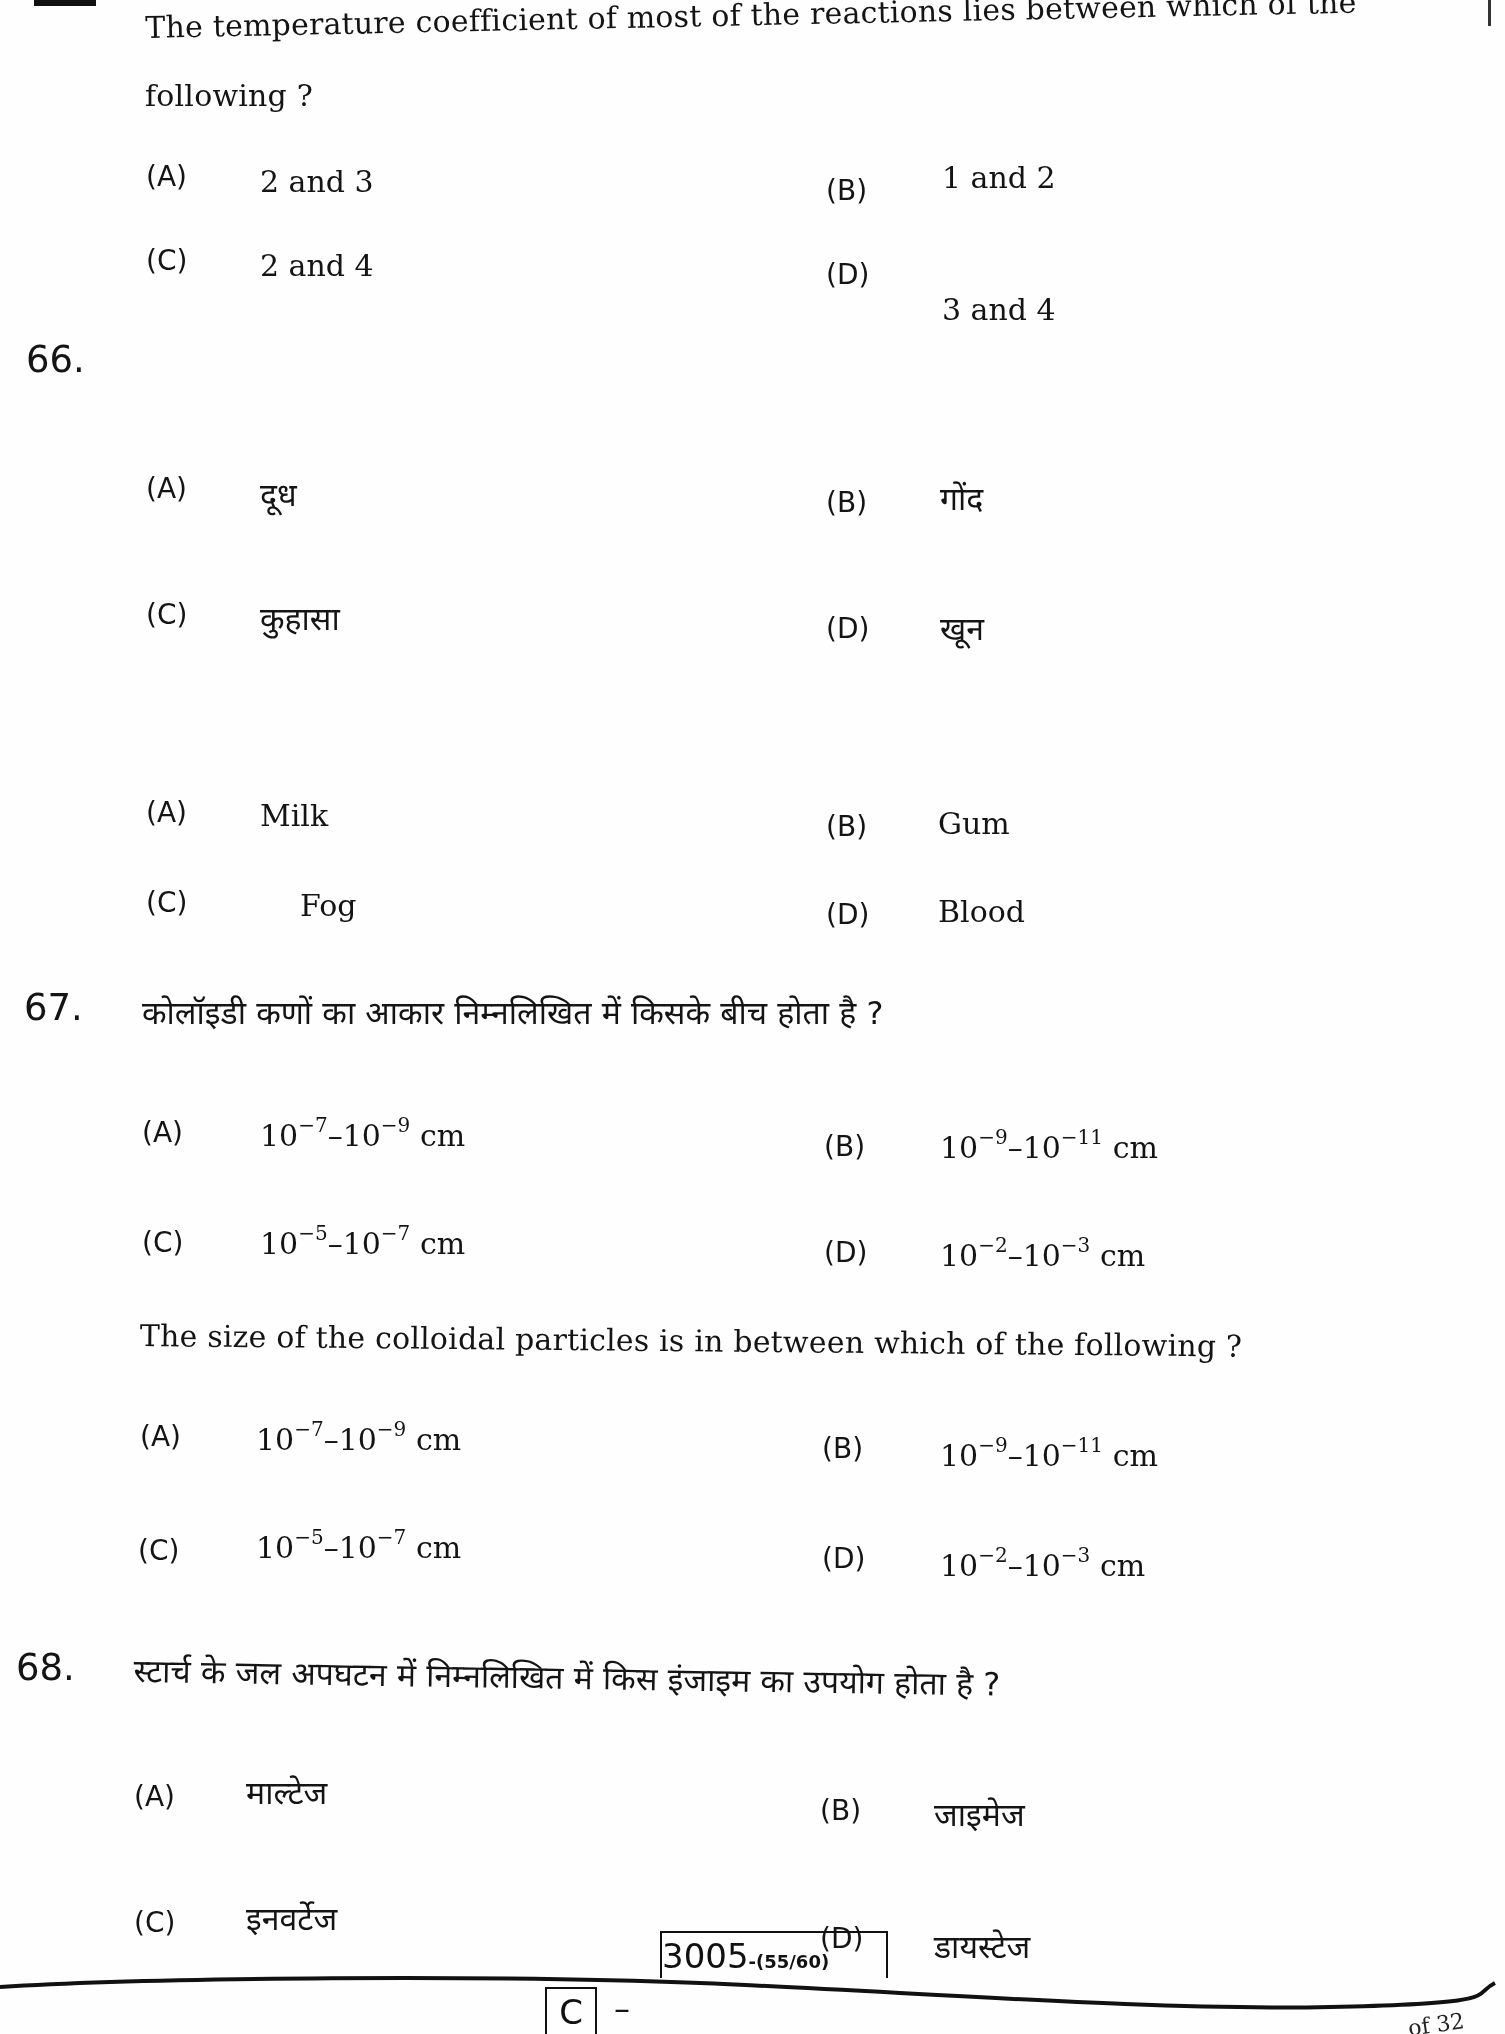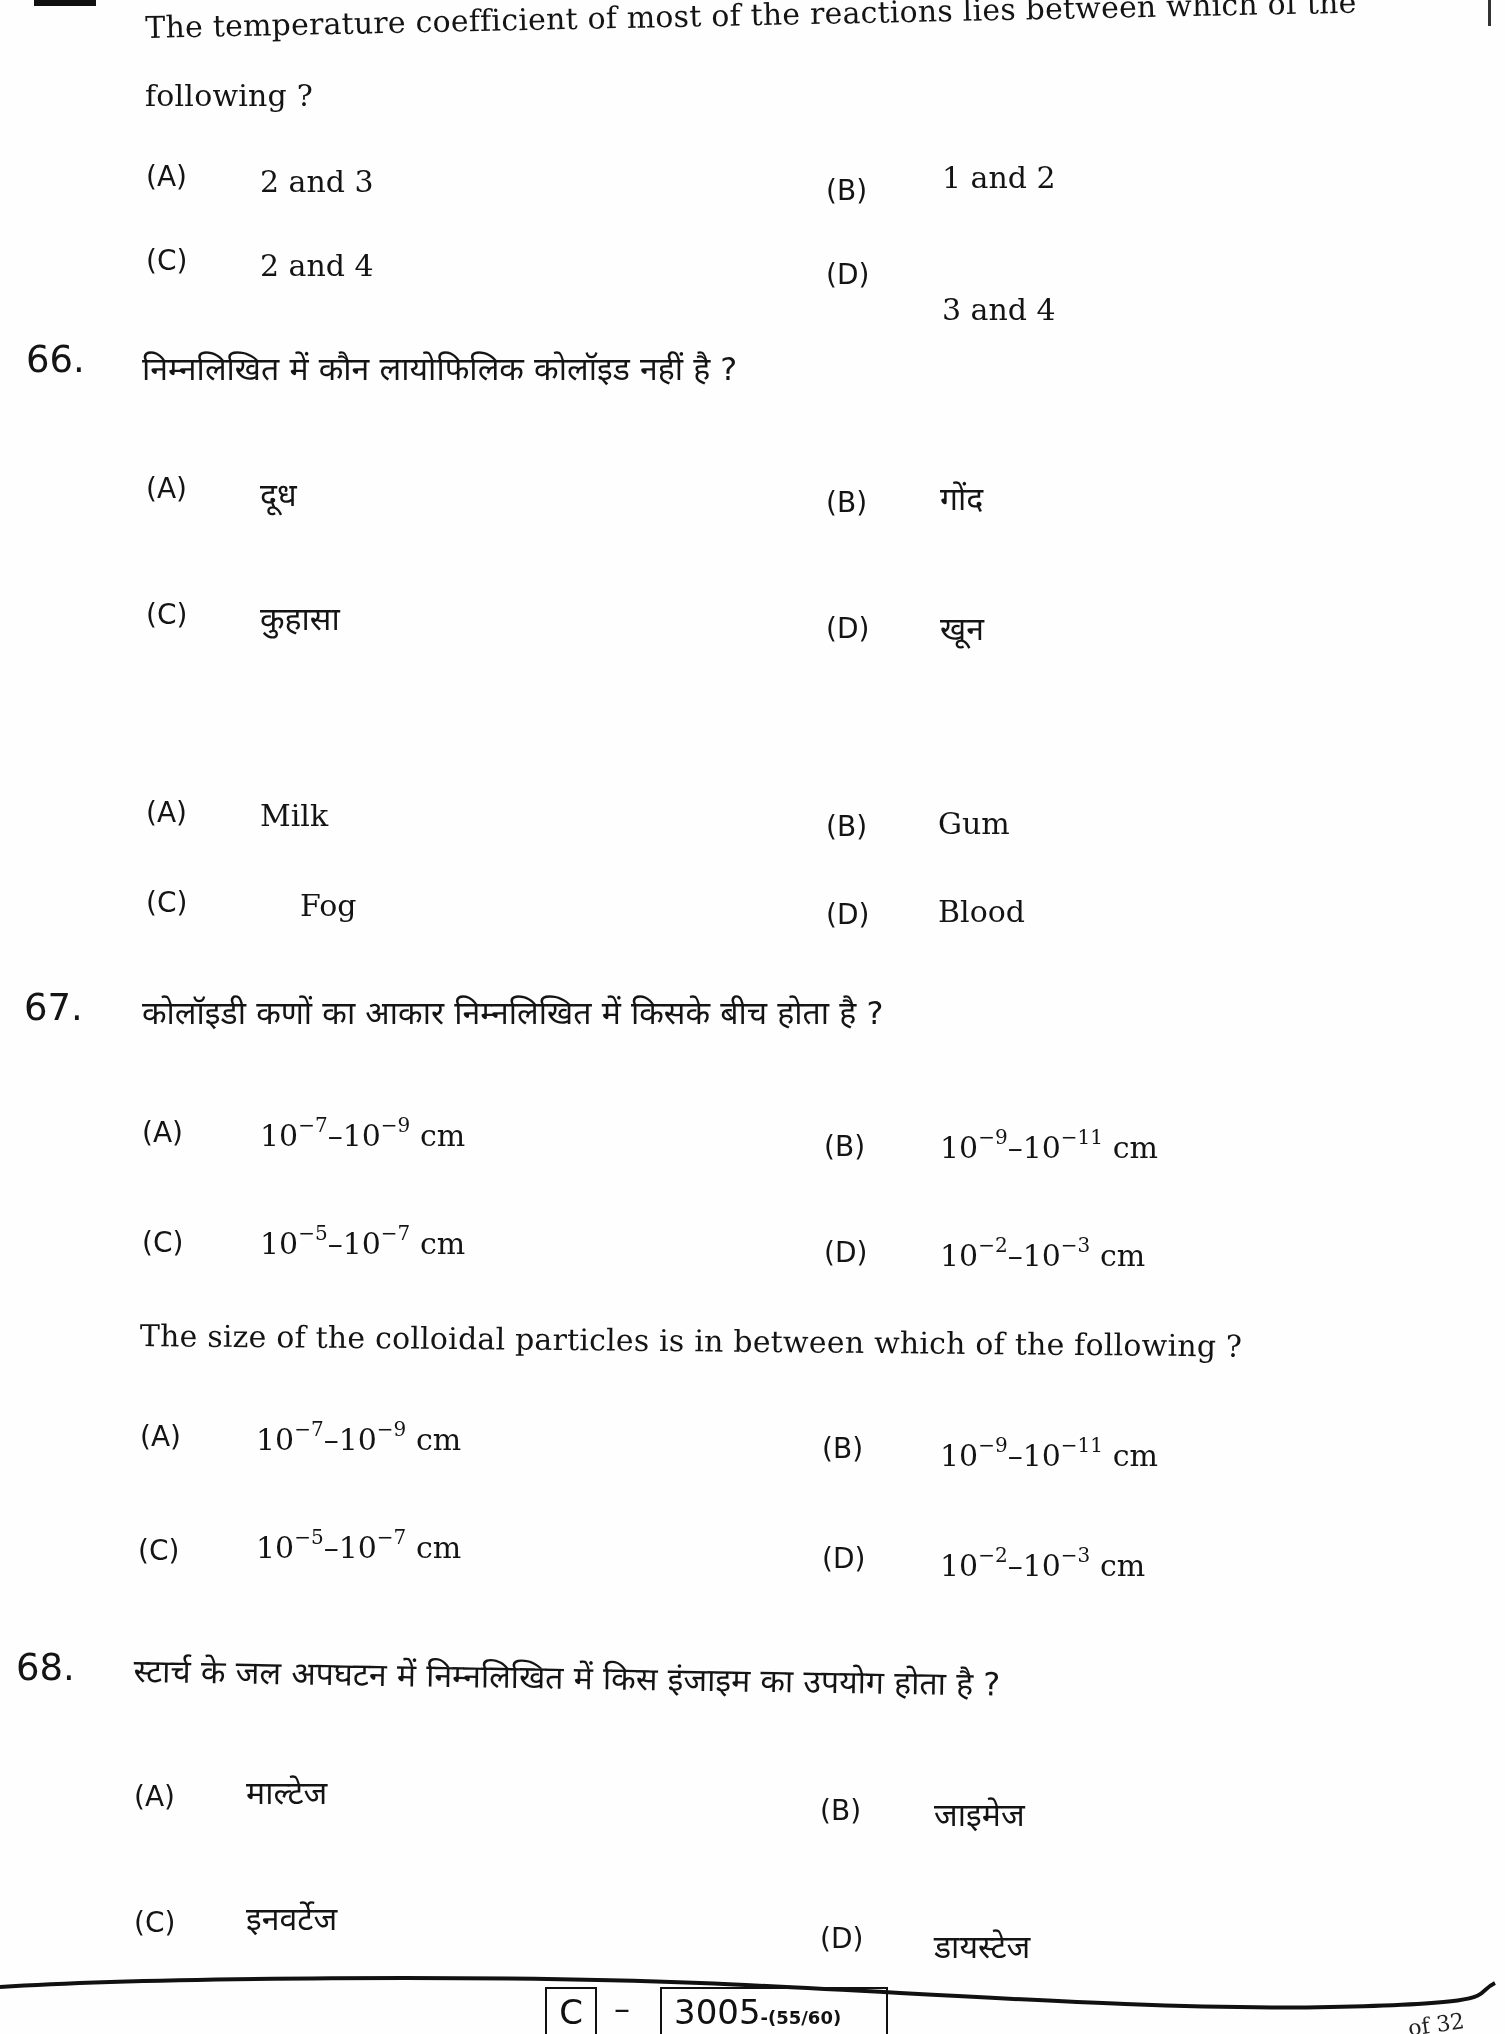--- a/index.html
+++ b/index.html
@@ -80,24 +80,23 @@
       text-align: center;
       line-height: 46px;
     }
     .code-dash {
       position: absolute;
       left: 614px; top: 1990px;
       font-family: "DejaVu Sans", "Liberation Sans", sans-serif;
       font-size: 32px;
     }
     .code-num {
-      left: 660px; top: 1987px;
+      left: 660px; top: 1931px;
       width: 228px; height: 47px;
       line-height: 46px;
-      padding-left: 12px;
       font-size: 34px;
       box-sizing: border-box;
     }
     .code-num .sub {
       font-size: 18px;
       font-weight: bold;
     }
     .page-of {
       position: absolute;
       left: 1408px; top: 2012px;
@@ -122,21 +121,20 @@
   <div class="abs opt" style="left:260px; top:164px;">2 and 3</div>
   <div class="abs lbl" style="left:826px; top:174px;">(B)</div>
   <div class="abs opt" style="left:942px; top:160px;">1 and 2</div>
 
   <div class="abs lbl" style="left:146px; top:244px;">(C)</div>
   <div class="abs opt" style="left:260px; top:248px;">2 and 4</div>
   <div class="abs lbl" style="left:826px; top:258px;">(D)</div>
   <div class="abs opt" style="left:942px; top:244px;margin-top:48px;">3 and 4</div>
 
   <div class="abs qnum" style="left:26px; top:338px;">66.</div>
-  <div class="abs hi" style="left:142px; top:346px;">निम्नलिखित में कौन लायोफिलिक कोलॉइड नहीं है ?</div>
 
   <div class="abs lbl" style="left:146px; top:472px;">(A)</div>
   <div class="abs hi" style="left:260px; top:472px;">दूध</div>
   <div class="abs lbl" style="left:826px; top:486px;">(B)</div>
   <div class="abs hi" style="left:940px; top:476px;">गोंद</div>
 
   <div class="abs lbl" style="left:146px; top:598px;">(C)</div>
   <div class="abs hi" style="left:260px; top:596px;">कुहासा</div>
   <div class="abs lbl" style="left:826px; top:612px;">(D)</div>
   <div class="abs hi" style="left:940px; top:606px;">खून</div>

